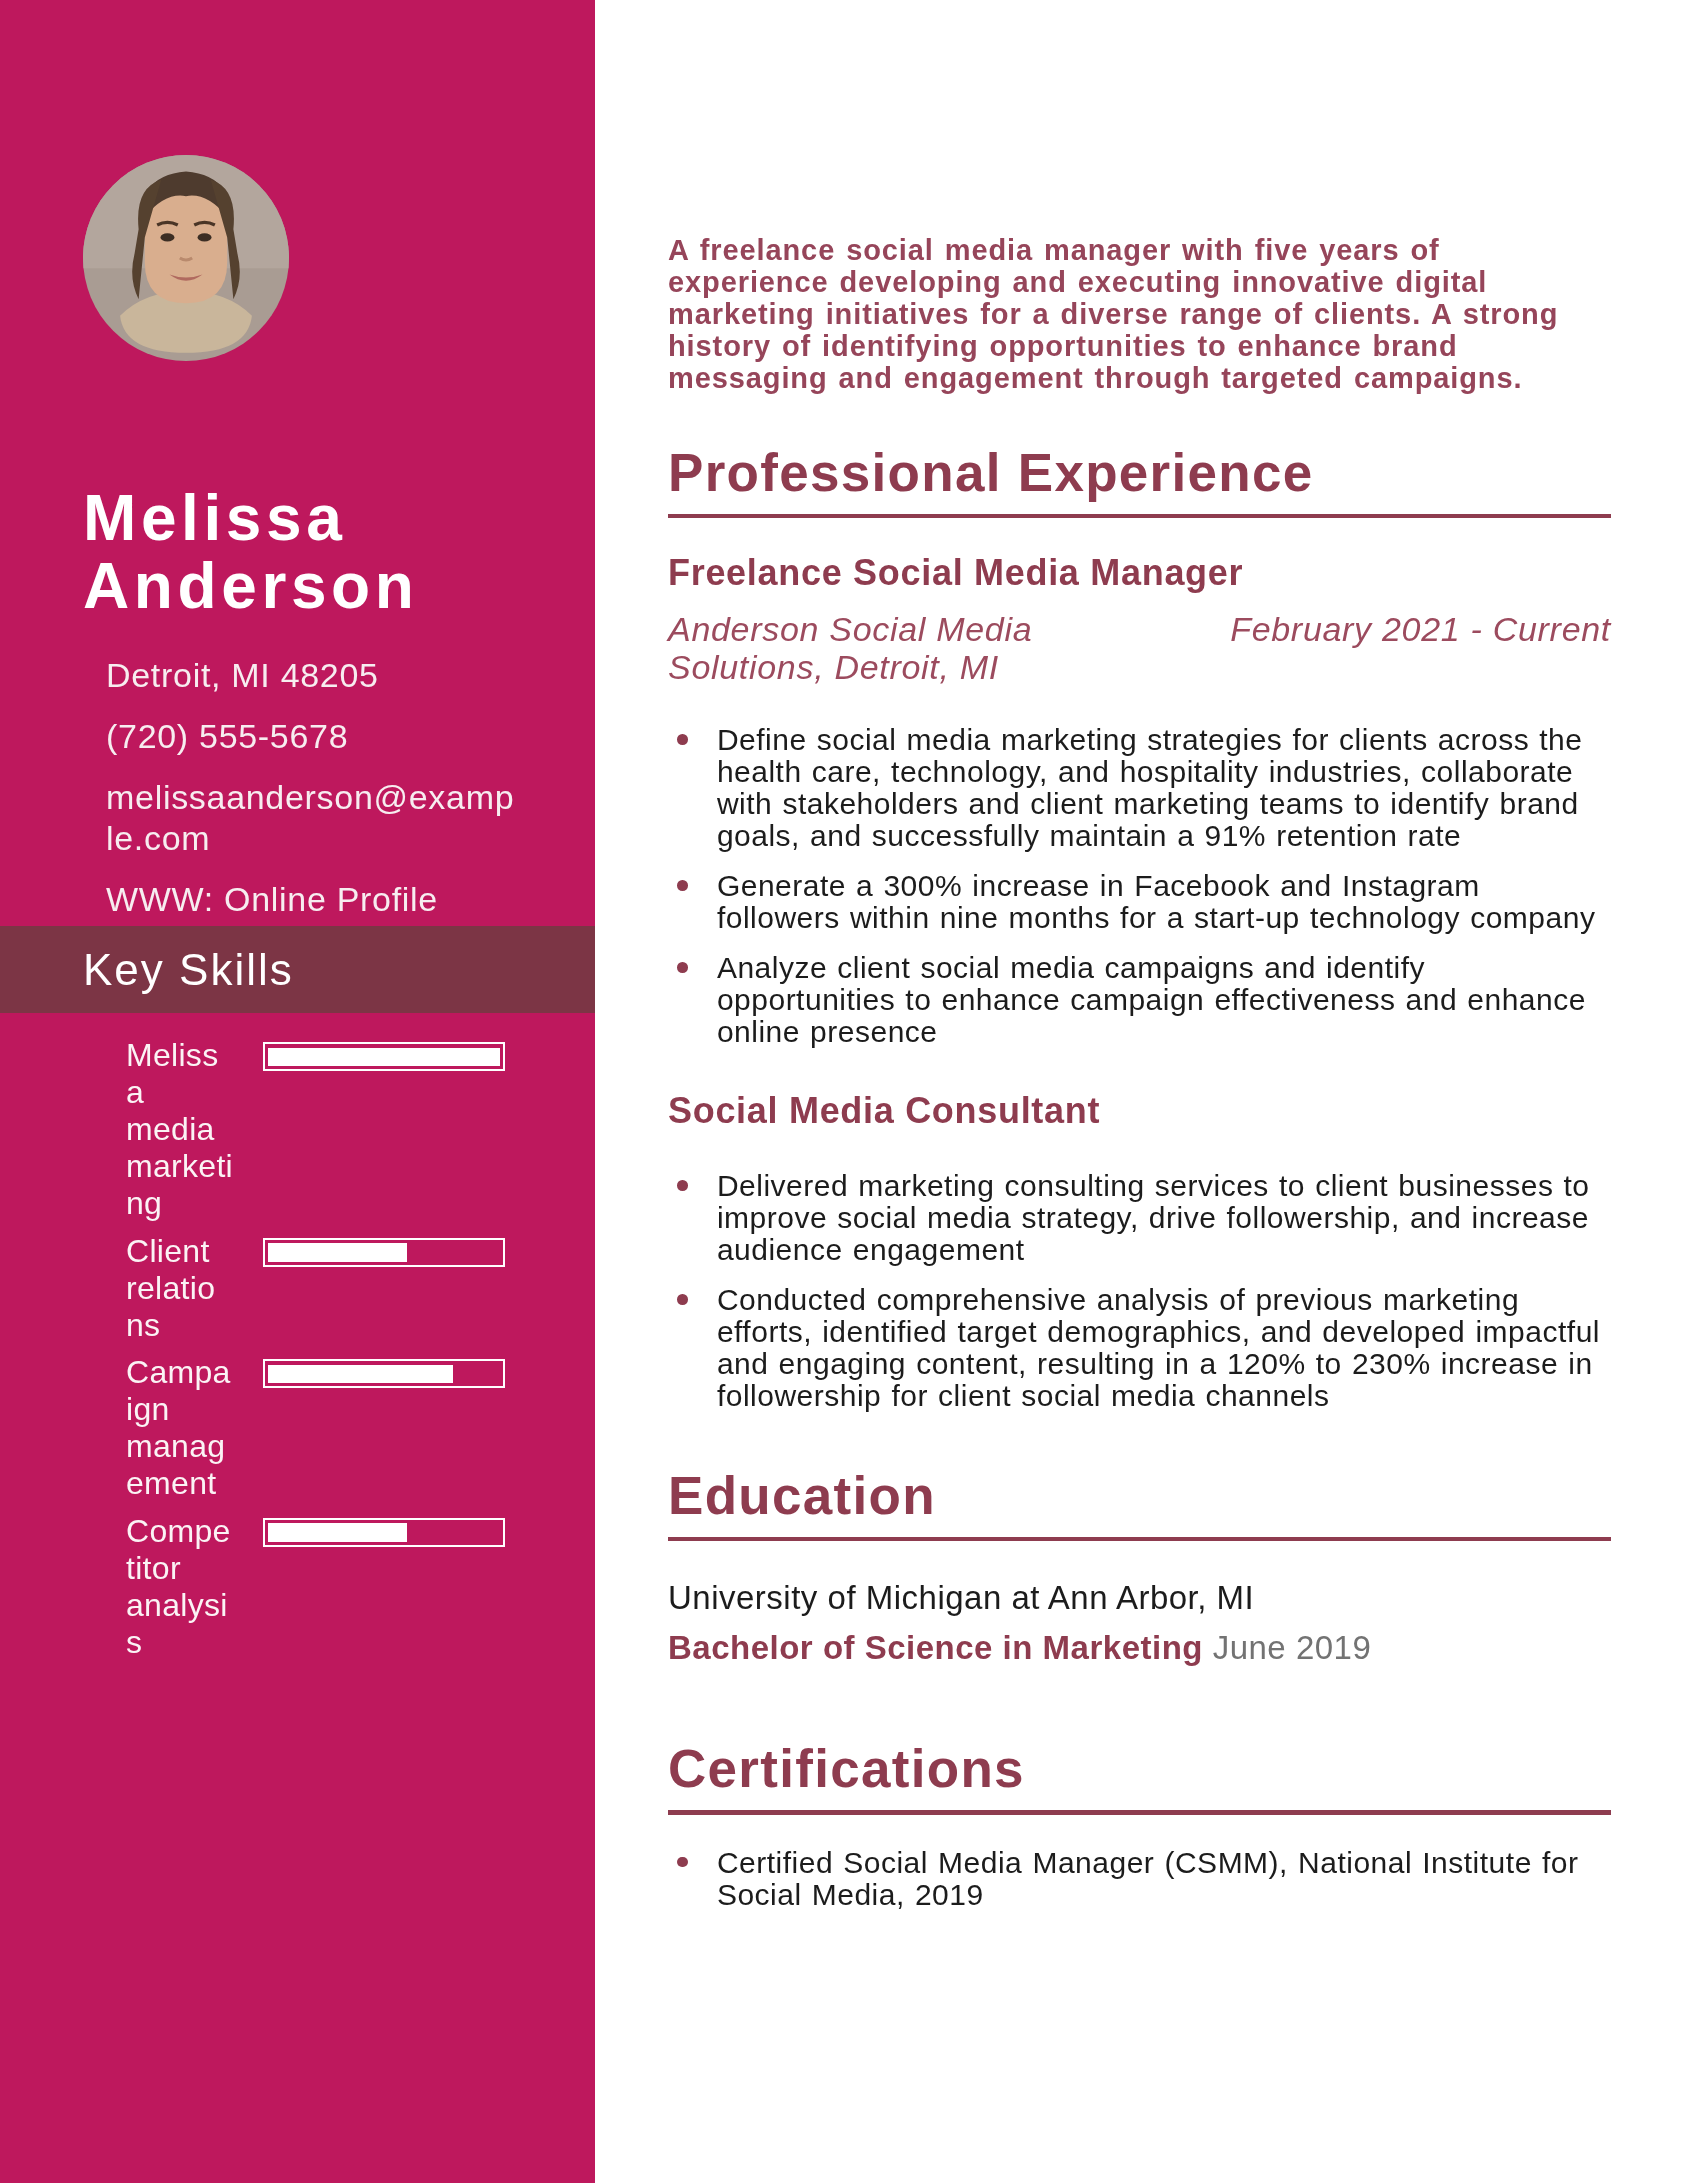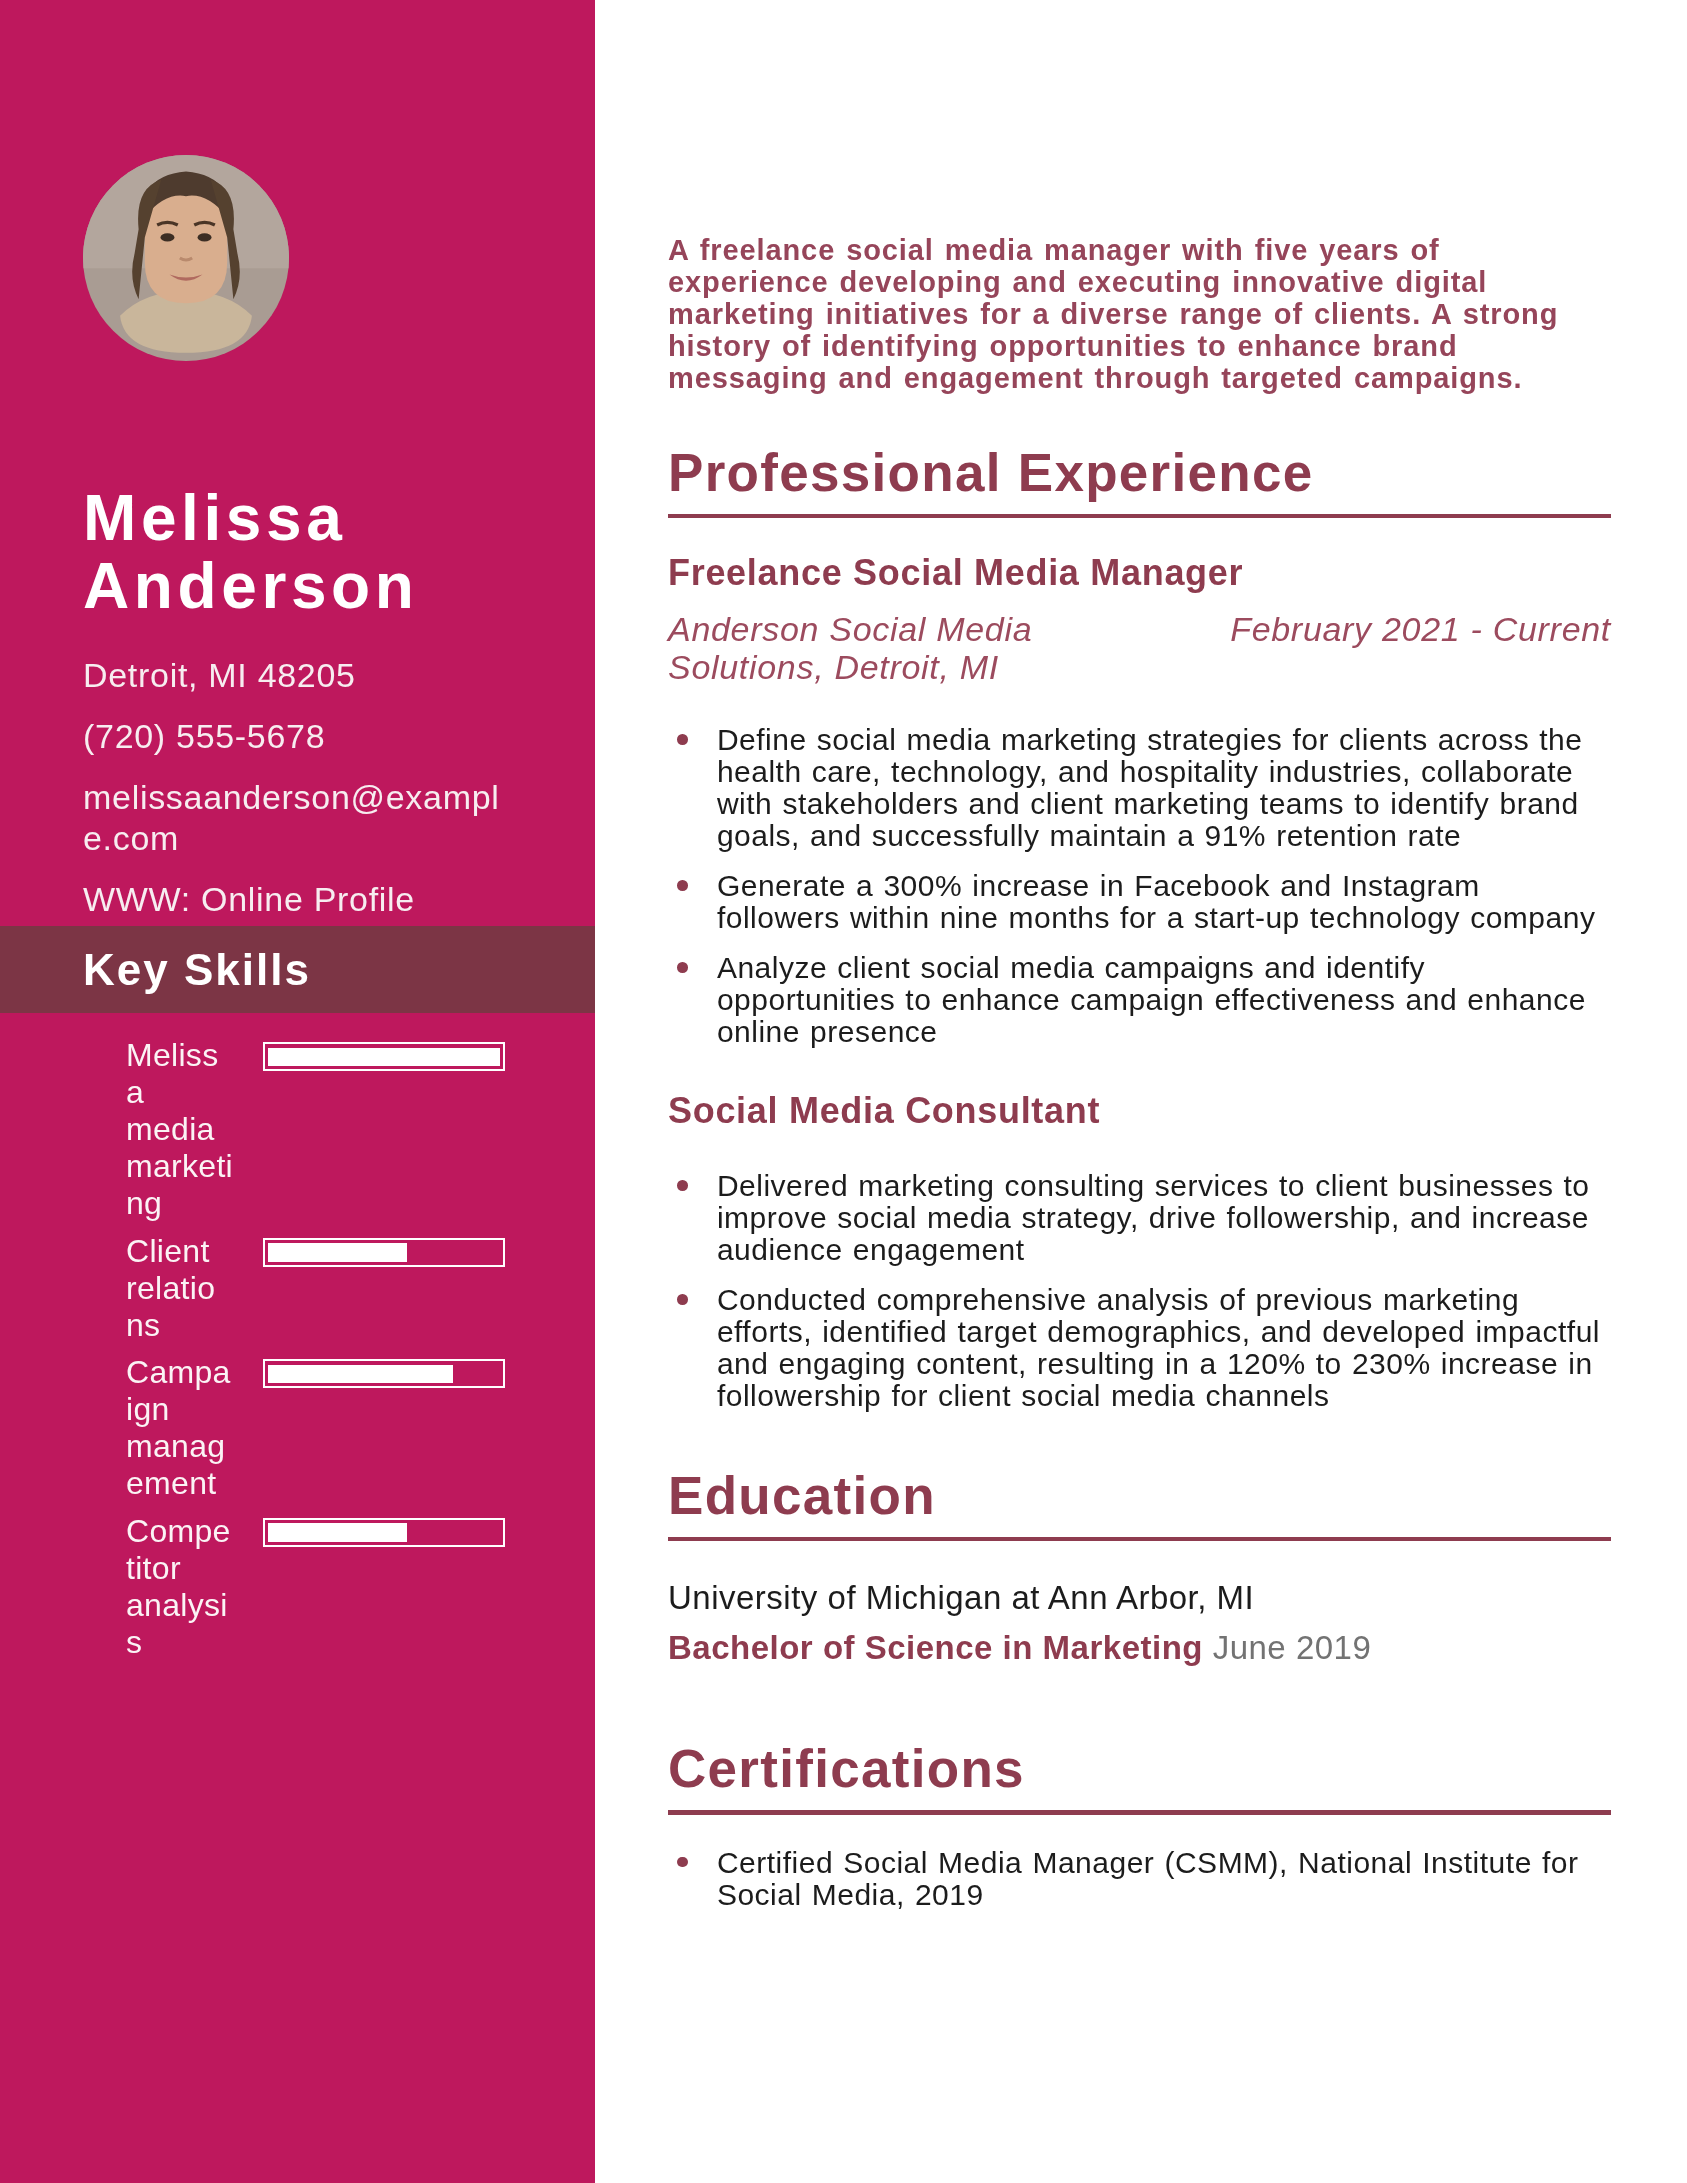--- a/index.html
+++ b/index.html
@@ -8,23 +8,23 @@
 
   
   .sidebar{position:relative;width:595px;flex-shrink:0;background:#be185d;color:#ffffff;}
   .photo{position:absolute;left:83px;top:155px;width:206px;height:206px;border-radius:50%;
          overflow:hidden;background:linear-gradient(135deg,#b9aaa2 0%,#a39협 40%,#84786f 100%);}
   .photo svg{display:block;width:100%;height:100%;}
   .name{position:absolute;left:83px;top:441px;width:450px;font-size:64px;font-weight:bold;
         line-height:68px;letter-spacing:4.6px;color:#ffffff;}
   .contact{position:absolute;left:83px;top:655px;width:433px;}
   .contact-line{font-size:34px;line-height:41px;letter-spacing:0.7px;margin-bottom:20px;
-                overflow-wrap:anywhere;color:#f7edf0;font-weight:400;}
+                overflow-wrap:anywhere;color:#f7edf0;font-weight:400;margin-left:23px;}
   .skills-band{position:absolute;left:0;top:926px;width:595px;height:87px;background:#7C3545;}
-  .skills-band .band-label{margin-left:83px;line-height:87px;font-size:44px;font-weight:bold;
+  .skills-band .band-label{margin-left:83px;line-height:87px;font-size:44px;font-weight:normal;
                 letter-spacing:2px;color:#ffffff;}
   .skills{position:absolute;left:78px;top:1037px;width:483px;}
   .skill{display:flex;margin-bottom:10.6px;}
   .skill-dotcol{width:48px;flex-shrink:0;padding-top:12px;}
   .skill-dot{width:11.2px;height:11.2px;border-radius:50%;background:#ffffff;}
   .skill-label{width:107px;flex-shrink:0;font-size:32px;line-height:37px;letter-spacing:0.3px;
                overflow-wrap:anywhere;color:#fbf3f5;}
   .skill-bar{width:242px;height:29px;box-sizing:border-box;border:2.6px solid #ffffff;
              padding:3.3px;margin-left:30px;margin-top:5.3px;flex-shrink:0;}
   .skill-fill{height:100%;background:#ffffff;}

